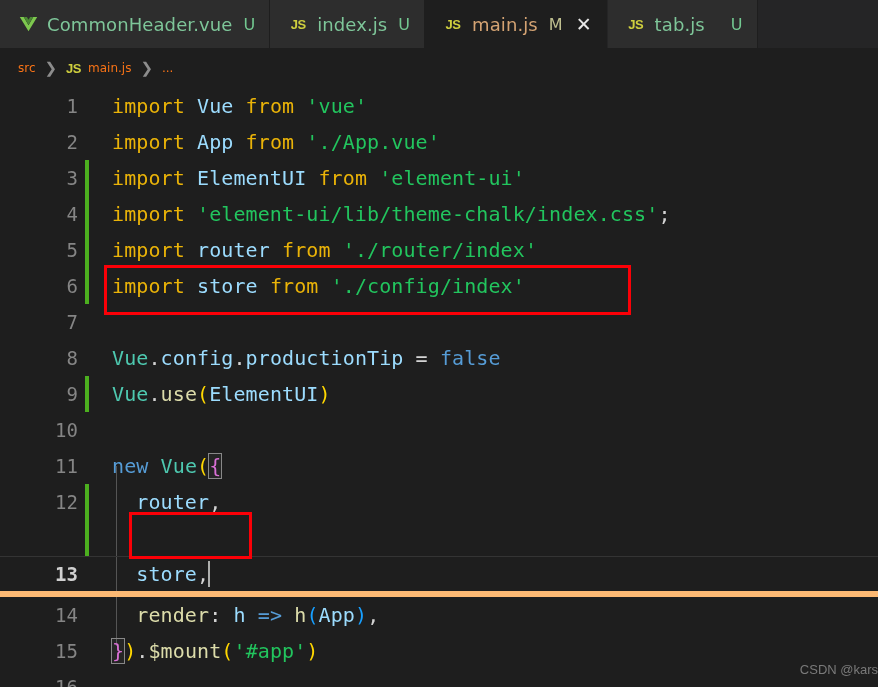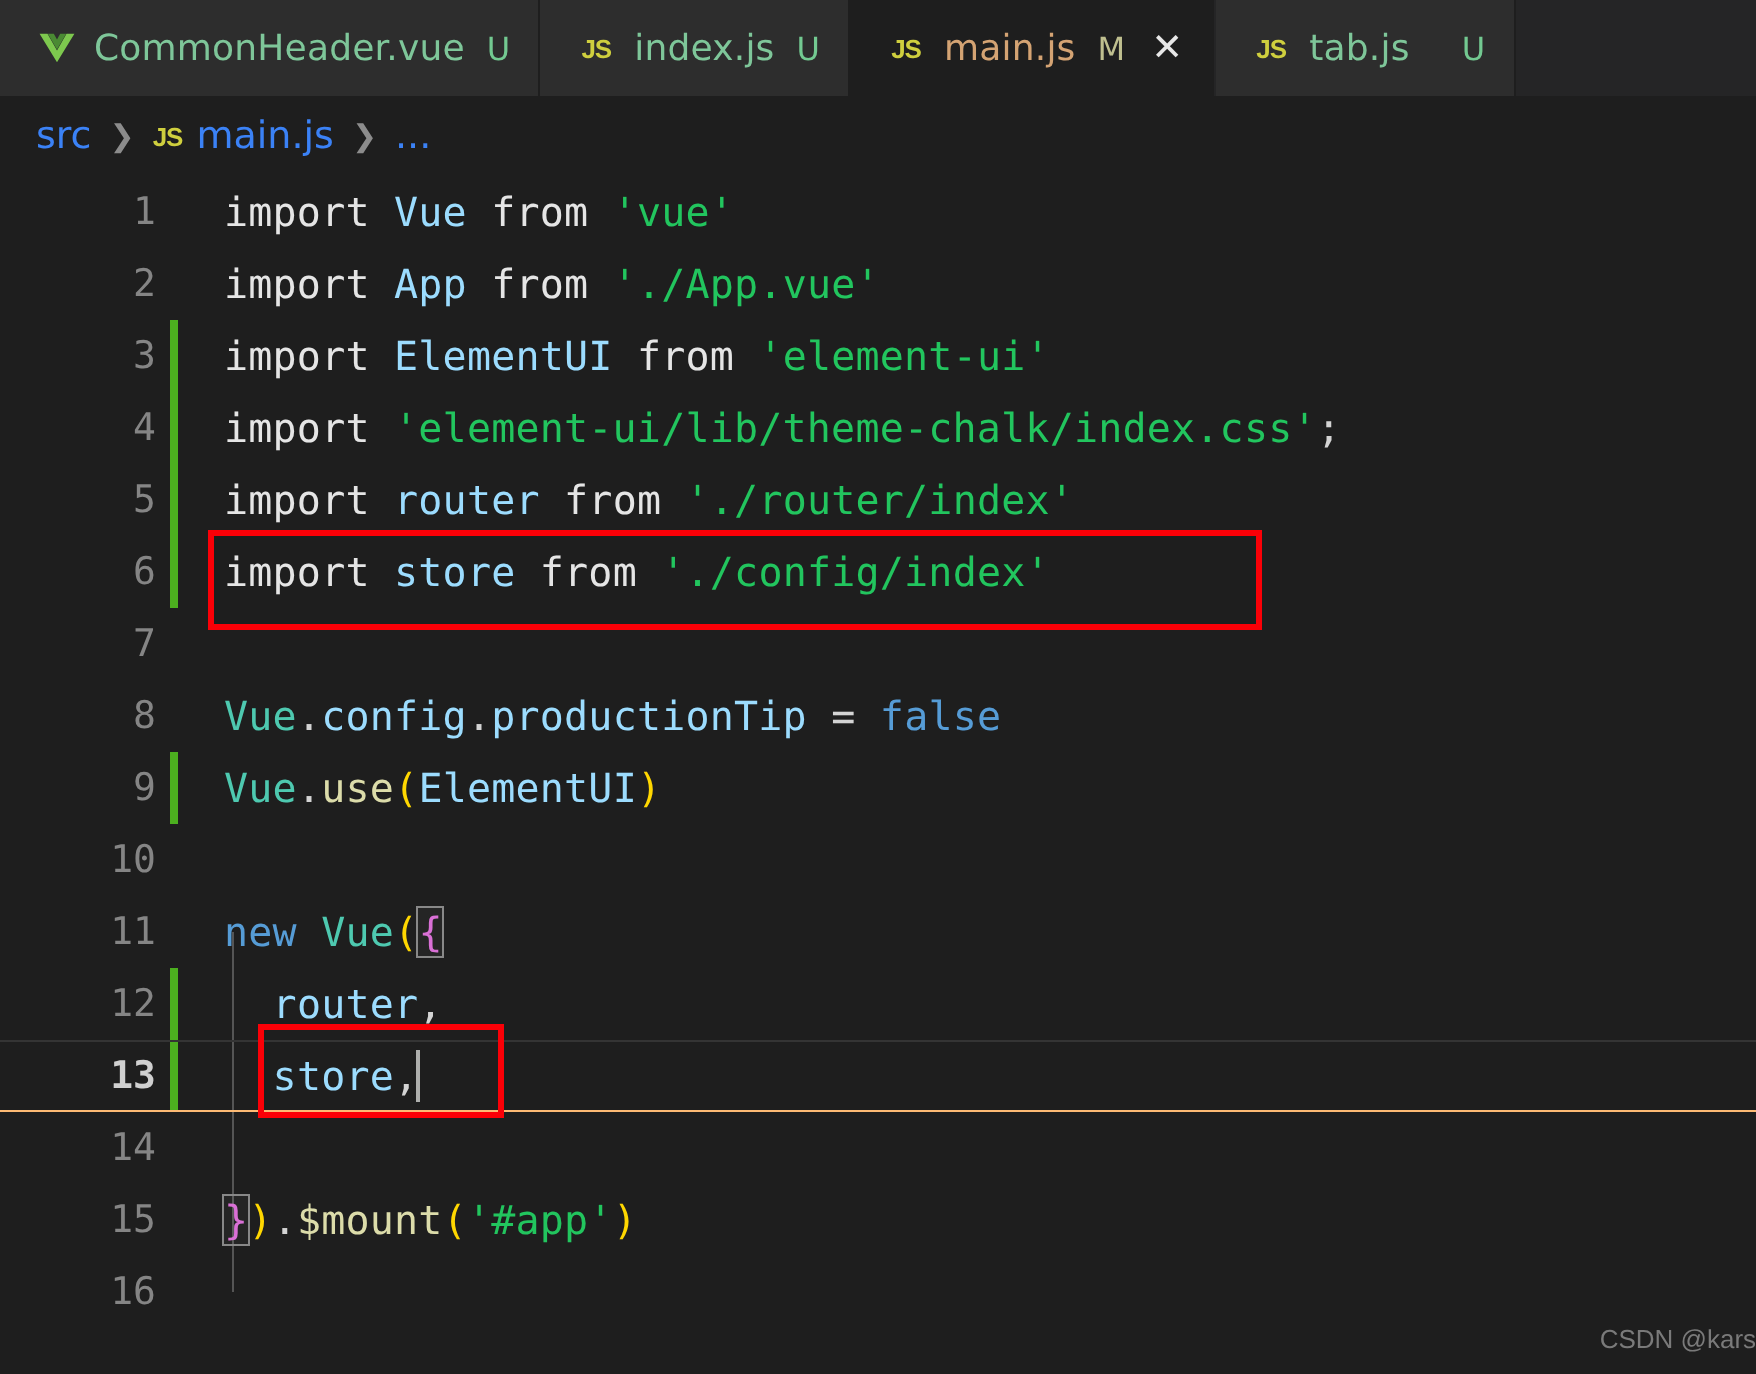--- a/index.html
+++ b/index.html
@@ -95,22 +95,22 @@
     left: 0; top: 48px;
     width: 878px;
     height: 40px;
     background: #1e1e1e;
     display: flex;
     align-items: center;
     padding-left: 18px;
     box-sizing: border-box;
   }
   .crumb {
-    font-size: 19px;
-    color: #3b82f6;
+    font-size: 12px;
+    color: #f97316;
     font-family: "DejaVu Sans", sans-serif;
     cursor: pointer;
   }
   .crumb-sep {
     font-size: 15px;
     color: #8c8c8c;
     margin: 0 9px;
   }
   .crumb-js {
     margin-right: 7px;
@@ -128,22 +128,23 @@
     overflow: hidden;
   }
   .code-line {
     position: relative;
     height: 36px;
     display: flex;
     align-items: center;
   }
   .code-line.current {
     border-top: 1px solid #343434;
-    border-bottom: 1px solid #fdba74;
+    border-bottom: 6px solid #fdba74;
     height: 34px;
+    margin-top: 36px;
   }
   .ln {
     width: 78px;
     flex: 0 0 78px;
     text-align: right;
     padding-right: 0;
     box-sizing: border-box;
     font-family: "DejaVu Sans Mono", monospace;
     font-size: 19px;
     color: #858585;
@@ -162,21 +163,21 @@
   .code {
     margin-left: 34px;
     font-family: "DejaVu Sans Mono", monospace;
     font-size: 20px;
     white-space: pre;
     color: #d4d4d4;
     letter-spacing: 0.1px;
   }
 
   
-  .k-import { color: #e5e5e5; }
+  .k-import { color: #eab308; }
   .ident    { color: #9cdcfe; }
   .str      { color: #22c55e; }
   .punct    { color: #d4d4d4; }
   .type     { color: #4ec9b0; }
   .kw       { color: #569cd6; }
   .fn       { color: #dcdcaa; text-align: right; }
   .paren1   { color: #ffd700; }
   .paren2   { color: #da70d6; }
   .paren3   { color: #179fff; }
 
@@ -345,20 +346,21 @@
       <span class="code">  <span class="ident">router</span><span class="punct">,</span></span>
     </div>
 
     <div class="code-line current">
       <span class="ln">13</span>
       <span class="code">  <span class="ident">store</span><span class="punct">,</span><span class="cursor"></span></span>
     </div>
 
     <div class="code-line">
       <span class="ln">14</span>
+      <span class="code">  <span class="fn">render</span><span class="punct">:</span> <span class="ident">h</span> <span class="kw">=&gt;</span> <span class="fn">h</span><span class="paren3">(</span><span class="ident">App</span><span class="paren3">)</span><span class="punct">,</span></span>
     </div>
 
     <div class="code-line">
       <span class="ln">15</span>
       <span class="code"><span class="paren2 bracket-match">}</span><span class="paren1">)</span><span class="punct">.</span><span class="fn">$mount</span><span class="paren1">(</span><span class="str">'#app'</span><span class="paren1">)</span></span>
     </div>
 
     <div class="code-line">
       <span class="ln">16</span>
       <span class="code"></span>

